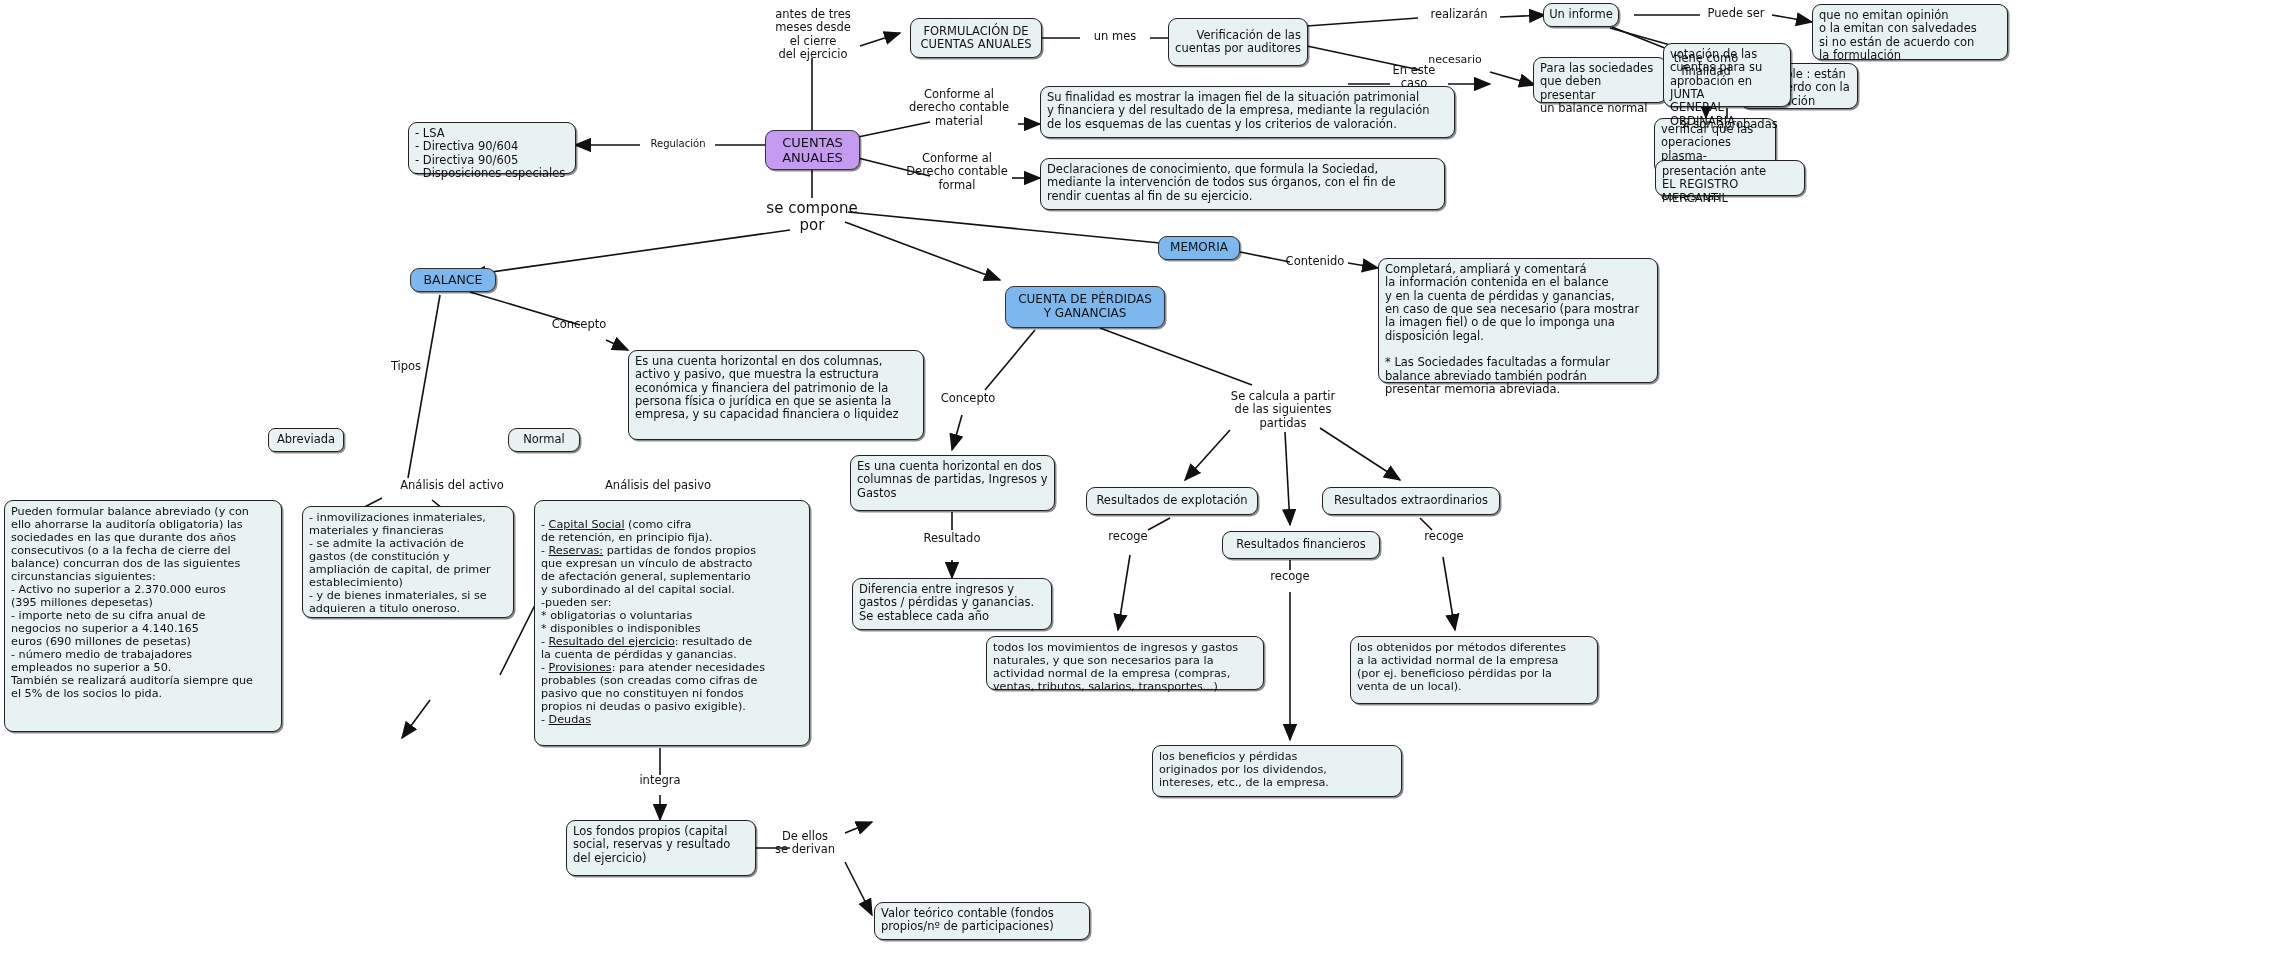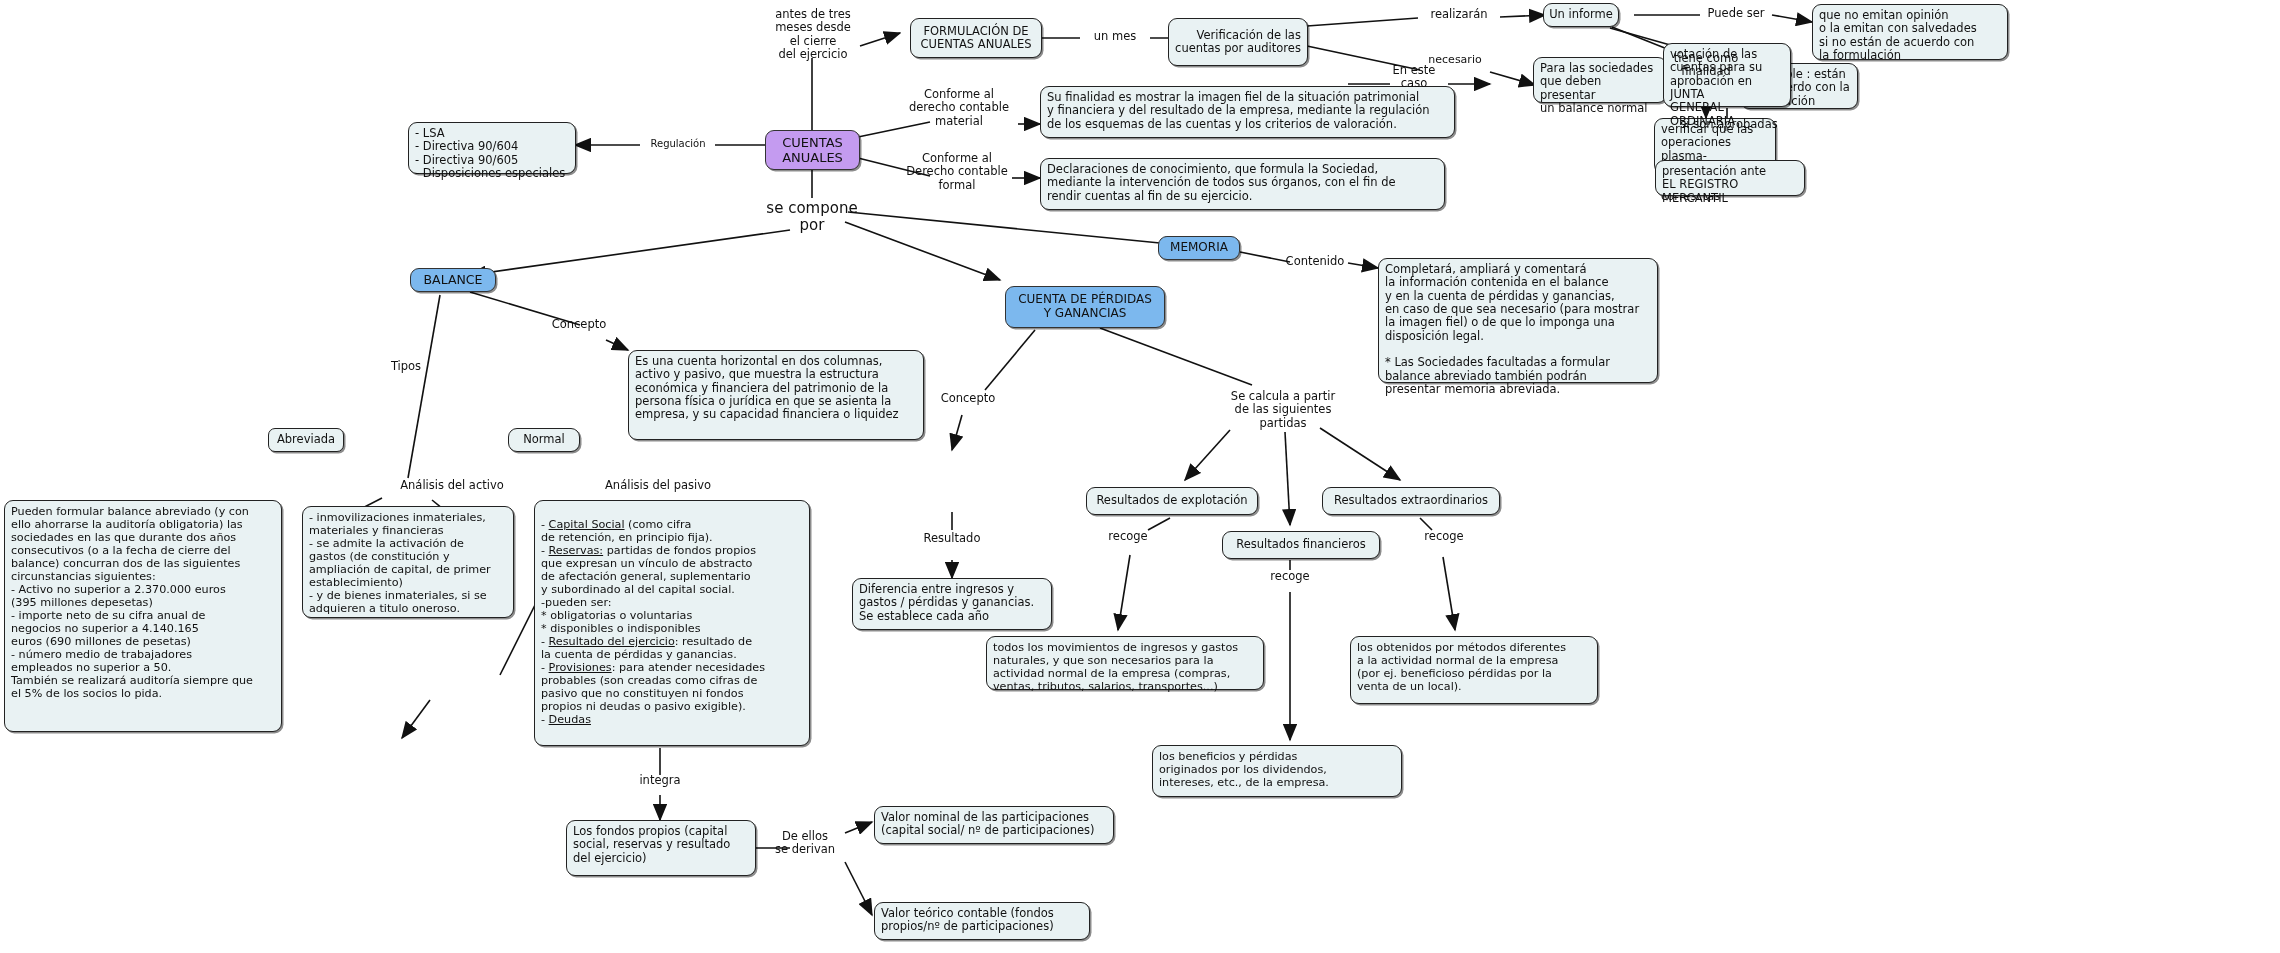--- a/index.html
+++ b/index.html
@@ -234,26 +234,27 @@
   probables (son creadas como cifras de
   pasivo que no constituyen ni fondos
   propios ni deudas o pasivo exigible).
 - </span><span class="u">Deudas</span></span>
   </div>
 
   <div class="node pad" style="left:566px;top:820px;width:190px;height:56px;font-size:11.5px;">Los fondos propios (capital
 social, reservas y resultado
 del ejercicio)</div>
 
-  <div class="node pad" style="left:874px;top:806px;width:240px;height:38px;font-size:11.5px;">Valor nominal de las participaciones
-(capital social/ nº de participaciones)</div>
 
   <div class="node pad" style="left:874px;top:902px;width:216px;height:38px;font-size:11.5px;">Valor teórico contable (fondos
 propios/nº de participaciones)</div>
 
+  <div class="node pad" style="left:850px;top:455px;width:205px;height:56px;font-size:11.5px;">Es una cuenta horizontal en dos
+columnas de partidas, Ingresos y
+Gastos</div>
 
   <div class="node pad" style="left:852px;top:578px;width:200px;height:52px;font-size:11.5px;">Diferencia entre ingresos y
 gastos / pérdidas y ganancias.
 Se establece cada año</div>
 
   <div class="node c" style="left:1086px;top:487px;width:172px;height:28px;font-size:11.5px;">Resultados de explotación</div>
 
   <div class="node c" style="left:1222px;top:531px;width:158px;height:28px;font-size:11.5px;">Resultados financieros</div>
 
   <div class="node c" style="left:1322px;top:487px;width:178px;height:28px;font-size:11.5px;">Resultados extraordinarios</div>

